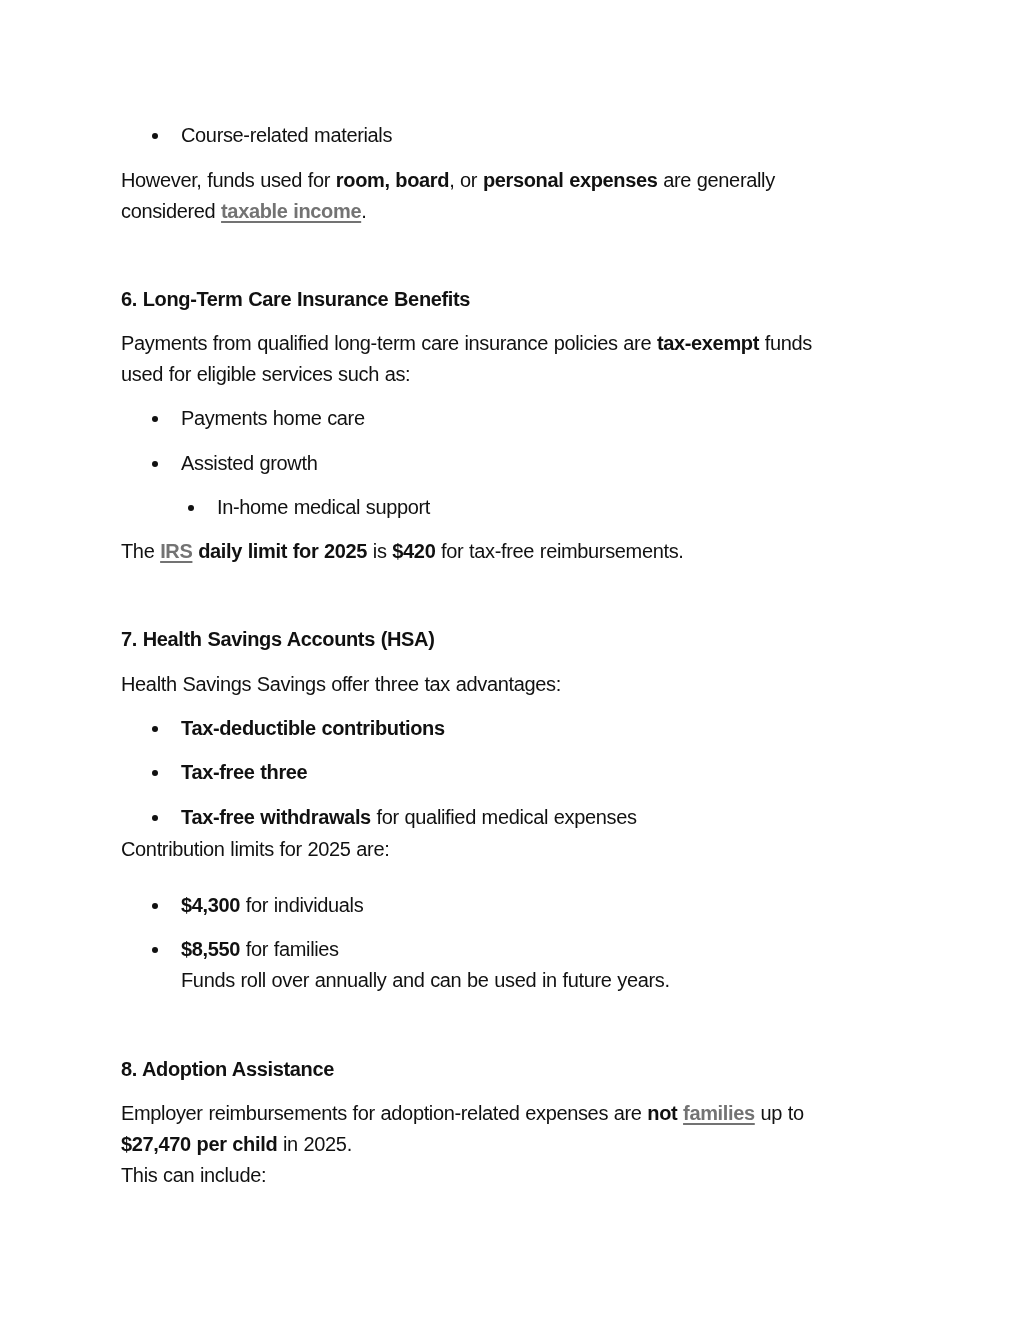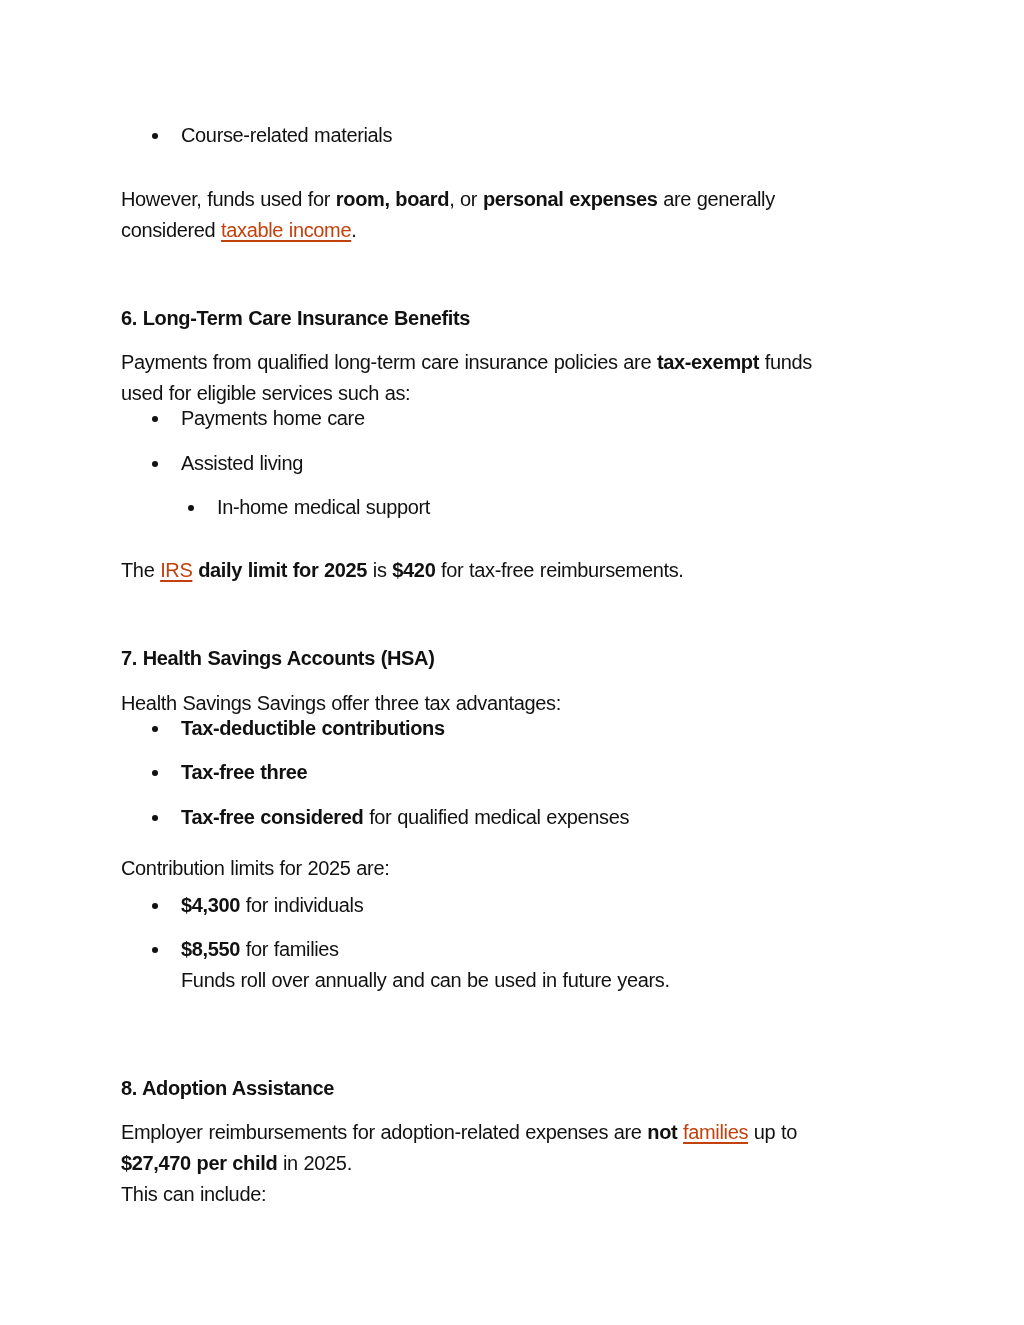--- a/index.html
+++ b/index.html
@@ -22,21 +22,20 @@
       width: 790px;
       font-size: 20px;
       letter-spacing: -0.35px;
       word-spacing: 0.5px;
     }
     .line {
       position: absolute;
       left: 0;
       white-space: nowrap;
       line-height: 24px;
-      margin-top: 19px;
     }
     .bullet-line {
       position: absolute;
       left: 60px;
       white-space: nowrap;
       line-height: 24px;
     }
     .bullet-dot {
       position: absolute;
       left: -29px;
@@ -44,22 +43,22 @@
       width: 6px;
       height: 6px;
       border-radius: 50%;
       background: #111111;
     }
     .h {
       font-weight: bold;
     }
     b { font-weight: bold; }
     a.link {
-      color: #c2410c;
-      font-weight: normal;
+      color: #737373;
+      font-weight: bold;
       text-decoration: underline;
       text-underline-offset: 3px;
       text-decoration-thickness: 2px;
     }
   </style>
 </head>
 <body>
 
 <div class="page">
 
@@ -81,21 +80,21 @@
     <span>Payments from qualified long-term care insurance policies are </span><b>tax-exempt</b><span> funds</span>
   </div>
   <div class="line" style="top:362px;">used for eligible services such as:</div>
 
   <div class="bullet-line" style="top:406px;">
     <span class="bullet-dot"></span>
     <span>Payments home care</span>
   </div>
   <div class="bullet-line" style="top:451px;">
     <span class="bullet-dot"></span>
-    <span>Assisted living</span>
+    <span>Assisted growth</span>
   </div>
   <div class="bullet-line" style="top:495px;margin-left:36px;">
     <span class="bullet-dot"></span>
     <span>In-home medical support</span>
   </div>
 
   <div class="line" style="top:539px;">
     <span>The </span><a class="link" href="#">IRS</a><b> daily limit for 2025</b><span> is </span><b>$420</b><span> for tax-free reimbursements.</span>
   </div>
 
@@ -105,21 +104,21 @@
   <div class="bullet-line" style="top:716px;">
     <span class="bullet-dot"></span>
     <b>Tax-deductible contributions</b><span></span>
   </div>
   <div class="bullet-line" style="top:760px;">
     <span class="bullet-dot"></span>
     <b>Tax-free three</b><span></span>
   </div>
   <div class="bullet-line" style="top:805px;">
     <span class="bullet-dot"></span>
-    <b>Tax-free considered</b><span> for qualified medical expenses</span>
+    <b>Tax-free withdrawals</b><span> for qualified medical expenses</span>
   </div>
 
   <div class="line" style="top:837px;">Contribution limits for 2025 are:</div>
 
   <div class="bullet-line" style="top:893px;">
     <span class="bullet-dot"></span>
     <b>$4,300</b><span> for individuals</span>
   </div>
   <div class="bullet-line" style="top:937px;">
     <span class="bullet-dot"></span>

